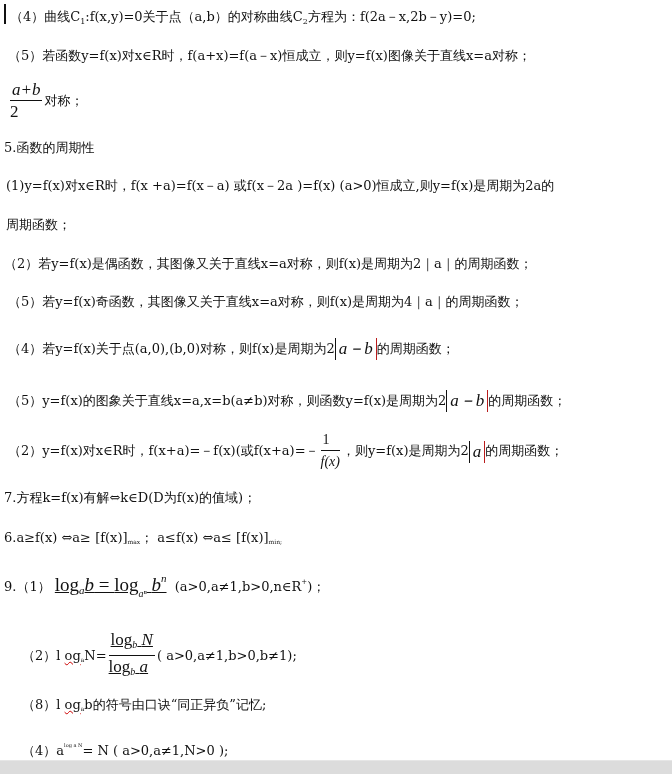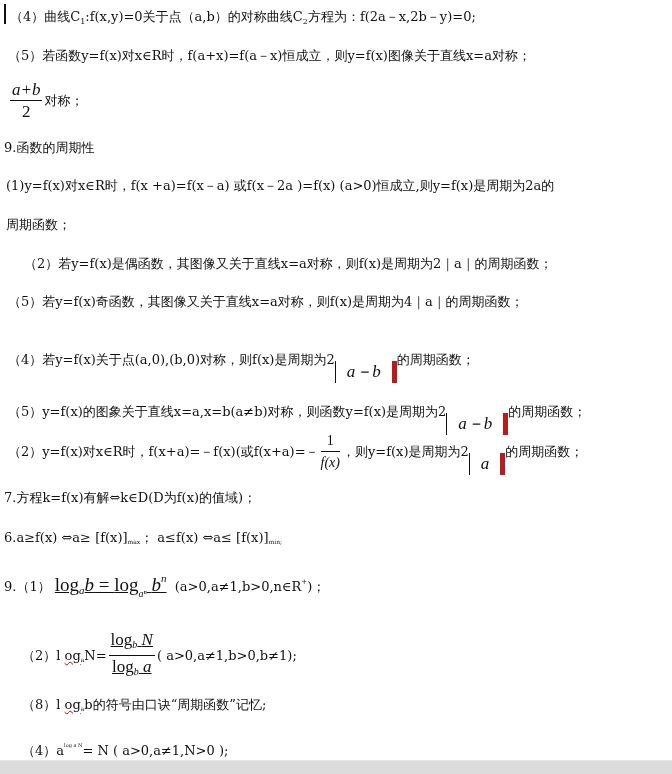--- a/index.html
+++ b/index.html
@@ -1,23 +1,23 @@
 <!DOCTYPE html>
 <html><head>
 <meta charset="utf-8">
 <style>
   html, body { margin:0; padding:0; }
   body { width:672px; height:774px; background:#ffffff; position:relative; overflow:hidden;
          font-family:"DejaVu Serif","Liberation Serif",serif; color:#111; font-size:13px; }
   .line { position:absolute; left:6px; white-space:nowrap; font-size:13px; line-height:16px; }
   .math { font-family:"Liberation Serif","DejaVu Serif",serif; font-style:italic; font-size:17px; }
-  .frac { display:inline-block; vertical-align:middle; text-align:center; margin:0 2px; }
+  .frac { display:inline-block; vertical-align:middle; margin:0 2px; }
   .frac .num { display:block; border-bottom:1px solid #111; padding:0 2px; line-height:20px; }
   .frac .den { display:block; line-height:22px; }
-  .abs { display:inline-block; border-left:1px solid #111; border-right:5px solid #b91c1c; padding:0 11px; line-height:22px; vertical-align:middle;margin-top:23px; }
+  .abs { display:inline-block; border-left:1px solid #111; border-right:1px solid #b91c1c; padding:0 3px; line-height:22px; vertical-align:middle; }
   .tiny { font-size:6px; vertical-align:-2px; }
   .sub { font-size:8px; vertical-align:-3px; }
   .sup { font-size:7px; vertical-align:7px; }
   .squig { text-decoration:underline wavy #c00; text-decoration-thickness:1px; }
   .cursor { position:absolute; left:4px; top:4px; width:2px; height:20px; background:#111; }
   .footer { position:absolute; left:0; bottom:0; width:672px; height:13px; background:#dcdcdc; border-top:1px solid #e6e6e6; }
   .logs { font-family:"Liberation Serif",serif;text-decoration:underline; }
 </style>
 </head>
 <body>
@@ -25,24 +25,24 @@
 <div class="cursor"></div>
 
 <div class="line" style="top:9px;left:10px">
   <span>（4）曲线C</span><span class="sub">1</span><span>:f(x,y)=0关于点（a,b）的对称曲线C</span><span class="sub">2</span><span>方程为：f(2a－x,2b－y)=0;</span>
 </div>
 <div class="line" style="top:48px;left:8px">（5）若函数y=f(x)对x∈R时，f(a+x)=f(a－x)恒成立，则y=f(x)图像关于直线x=a对称；</div>
 <div class="line" style="top:80px;left:8px">
   <span class="frac math"><span class="num">a+b</span><span class="den" style="font-style:normal">2</span></span><span>对称；</span>
 </div>
 
-<div class="line" style="top:140px;left:4px">9.函数的周期性</div>
+<div class="line" style="top:140px;left:4px">5.函数的周期性</div>
 <div class="line" style="top:178px;left:6px">(1)y=f(x)对x∈R时，f(x +a)=f(x－a) 或f(x－2a )=f(x) (a&gt;0)恒成立,则y=f(x)是周期为2a的</div>
 <div class="line" style="top:217px;left:6px">周期函数；</div>
-<div class="line" style="top:256px;left:24px">（2）若y=f(x)是偶函数，其图像又关于直线x=a对称，则f(x)是周期为2｜a｜的周期函数；</div>
+<div class="line" style="top:256px;left:4px">（2）若y=f(x)是偶函数，其图像又关于直线x=a对称，则f(x)是周期为2｜a｜的周期函数；</div>
 <div class="line" style="top:294px;left:8px">（5）若y=f(x)奇函数，其图像又关于直线x=a对称，则f(x)是周期为4｜a｜的周期函数；</div>
 <div class="line" style="top:338px;left:8px">
   <span>（4）若y=f(x)关于点(a,0),(b,0)对称，则f(x)是周期为2</span><span class="abs math">a－b</span><span>的周期函数；</span>
 </div>
 <div class="line" style="top:390px;left:8px">
   <span>（5）y=f(x)的图象关于直线x=a,x=b(a≠b)对称，则函数y=f(x)是周期为2</span><span class="abs math">a－b</span><span>的周期函数；</span>
 </div>
 <div class="line" style="top:430px;left:8px">
   <span>（2）y=f(x)对x∈R时，f(x+a)=－f(x)(或f(x+a)=</span><span>－</span><span class="frac math" style="font-size:14px"><span class="num" style="font-style:normal">1</span><span class="den">f(x)</span></span><span>，则y=f(x)是周期为2</span><span class="abs math">a</span><span>的周期函数；</span>
 </div>
@@ -57,20 +57,20 @@
   <span>9.（1）</span>
   <span class="logs" style="font-size:19px"><span>log</span><span class="sub math" style="font-size:11px">a</span><span class="math" style="font-size:19px">b</span><span> = </span><span>log</span><span class="sub math" style="font-size:10px;vertical-align:-6px">aⁿ</span> <span class="math" style="font-size:19px">b</span><span class="sup math" style="font-size:11px;vertical-align:9px">n</span></span>
   &nbsp;<span>(a&gt;0,a≠1,b&gt;0,n∈R</span><span class="sup">+</span><span>)；</span>
 </div>
 
 <div class="line" style="top:630px;left:22px">
   <span>（2）l</span> <span class="squig">og</span><span class="tiny">a</span><span>N=</span><span class="frac logs" style="font-size:17px"><span class="num"><span>log</span><span class="sub math" style="font-size:10px">b</span> <span class="math">N</span></span><span class="den"><span>log</span><span class="sub math" style="font-size:10px">b</span> <span class="math">a</span></span></span><span>( a&gt;0,a≠1,b&gt;0,b≠1);</span>
 </div>
 
 <div class="line" style="top:697px;left:22px">
-  <span>（8）l</span> <span class="squig">og</span><span class="tiny">a</span><span>b的符号由口诀“周期函数”记忆;</span>
+  <span>（8）l</span> <span class="squig">og</span><span class="tiny">a</span><span>b的符号由口诀“同正异负”记忆;</span>
 </div>
 
 <div class="line" style="top:737px;left:22px">
   <span>（4）a</span><span style="font-size:5px;vertical-align:8px">log a N</span><span>= N ( a&gt;0,a≠1,N&gt;0 );</span>
 </div>
 
 <div class="footer"></div>
 
 </body></html>

